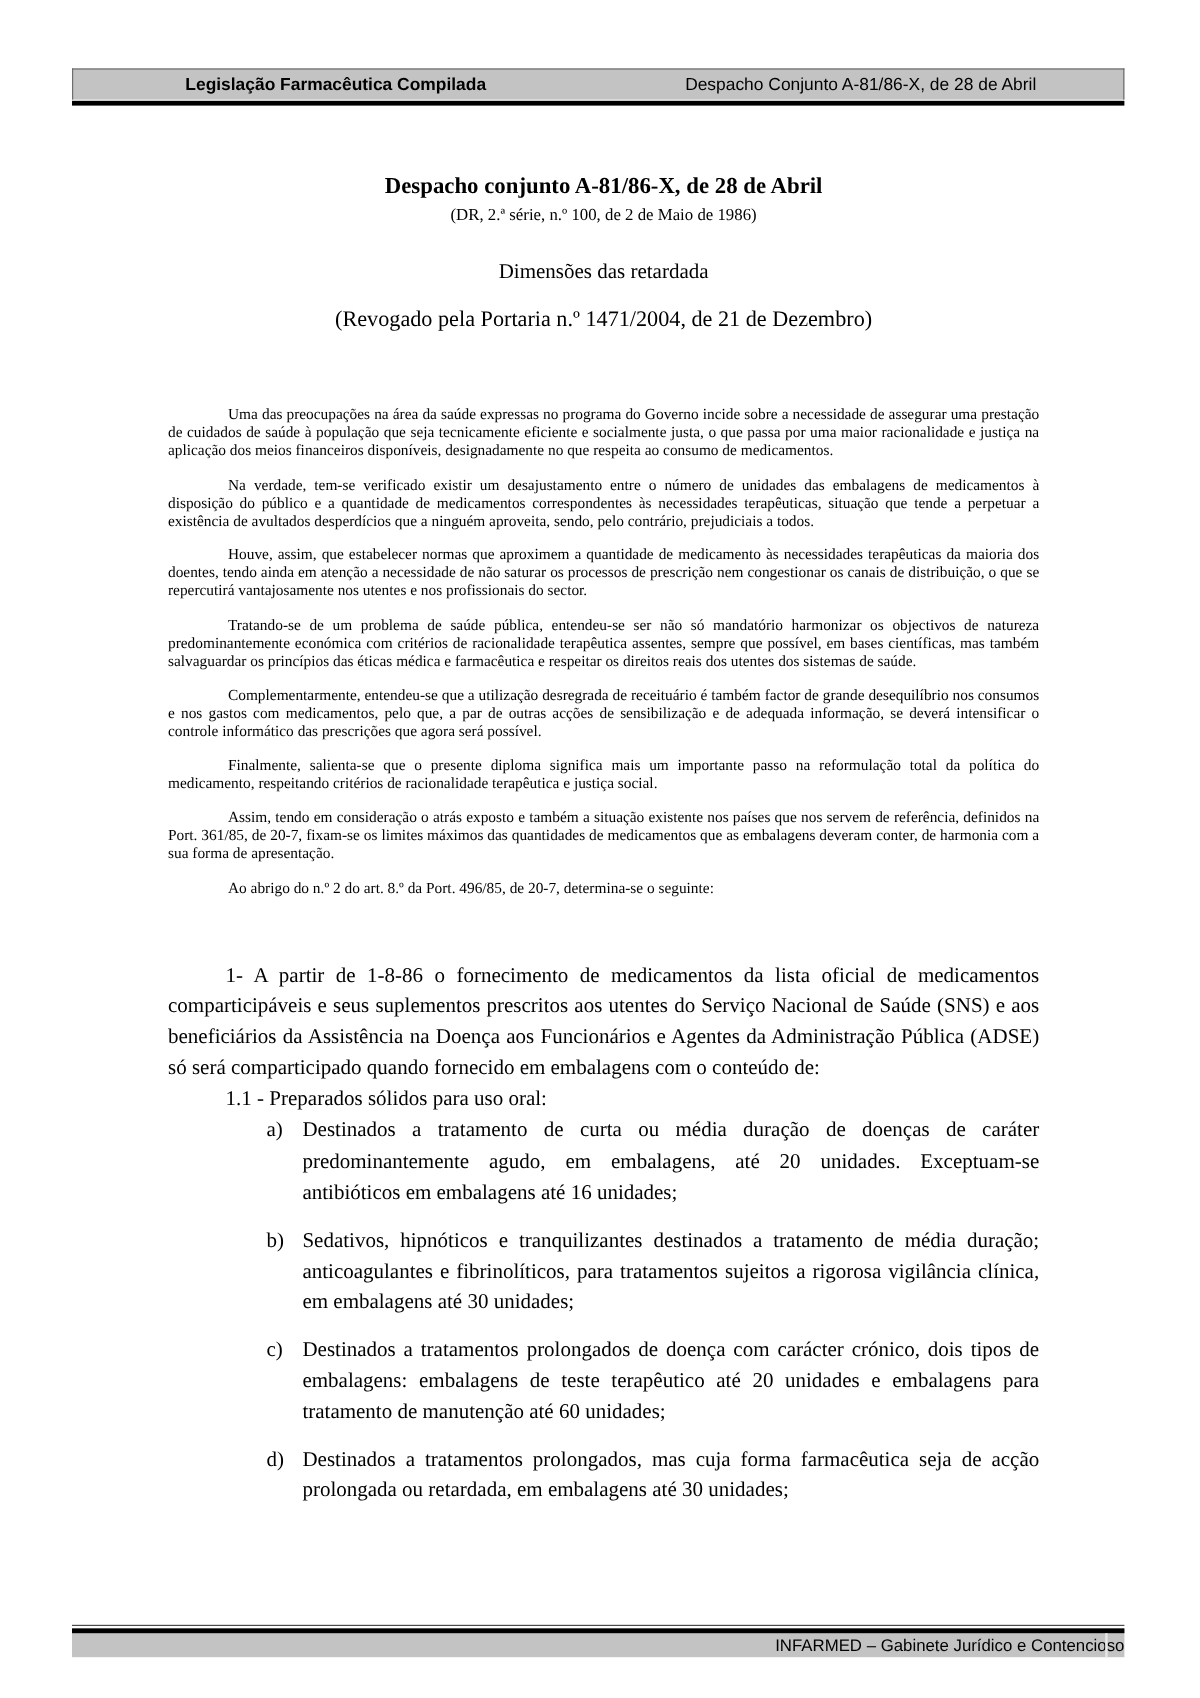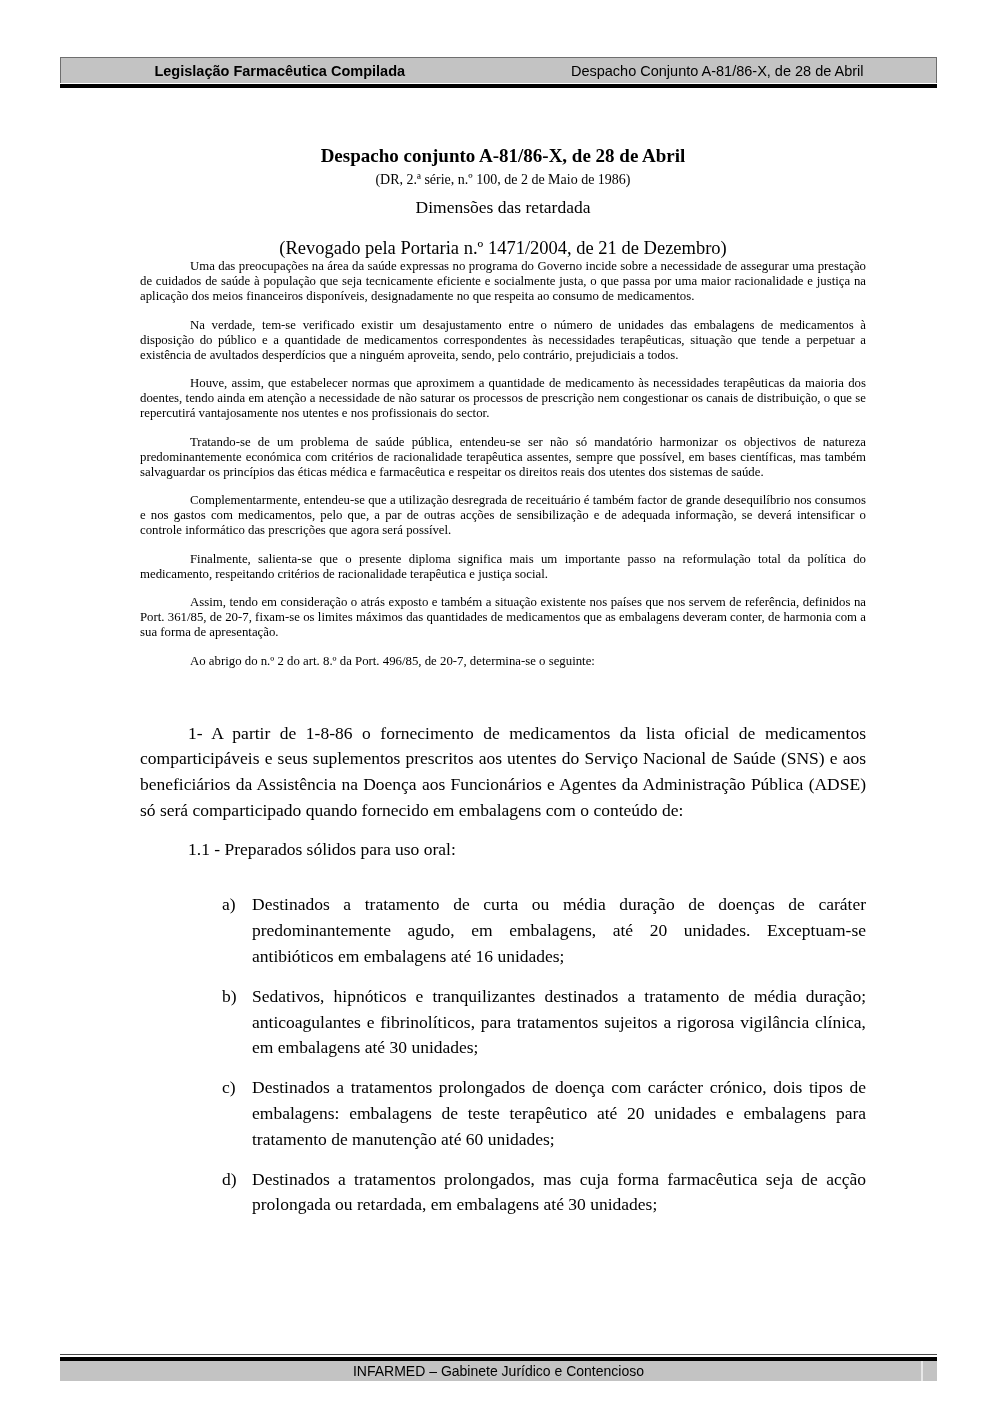--- a/index.html
+++ b/index.html
@@ -42,21 +42,21 @@
     width: 877px;
     border-top: 1px solid #4a4a4a;
     padding-top: 2px;
   }
   .footer-bar {
     border-top: 4px solid #000;
     background: #c3c3c3;
     height: 24px;
     display: flex;
     align-items: center;
-    justify-content: center;
+    justify-content: flex-end;
     font-family: "Liberation Sans", "DejaVu Sans", sans-serif;
     font-size: 14px;
     position: relative;
   }
   .footer-bar::after {
     content: "";
     position: absolute;
     right: 14px;
     top: 0;
     bottom: 0;
@@ -74,55 +74,54 @@
 
   .doc-title {
     text-align: center;
     font-size: 19px;
     font-weight: bold;
     margin-bottom: 5px;
   }
   .doc-subtitle {
     text-align: center;
     font-size: 14px;
-    margin-bottom: 9px;
+    margin-bottom: 28px;
   }
   .doc-heading2 {
     text-align: center;
     font-size: 17.5px;
     margin-bottom: 20px;
   }
   .doc-heading3 {
     text-align: center;
     font-size: 18.5px;
   }
 
-  .preamble { }
+  .preamble { margin-top: 60px; }
   .preamble p {
     font-size: 12.8px;
     line-height: 15px;
     text-align: justify;
     text-indent: 50px;
     margin-bottom: 13.5px;
   }
   .preamble p:last-child { margin-bottom: 0; }
 
   .main-body {
     margin-top: 52px;
     font-size: 17.5px;
     line-height: 25.8px;
   }
   .main-body .sec1 {
     text-align: justify;
     text-indent: 48px;
-    margin-bottom: 13px;
   }
   .main-body .sec1-1 {
     text-indent: 48px;
-    margin-bottom: 30px;
+    margin-bottom: 1px;
   }
   .list-item {
     display: flex;
     margin-left: 82px;
     margin-bottom: 14px;
   }
   .li-label { flex: 0 0 30px; }
   .li-text { flex: 1; text-align: justify; }
 </style>
 </head>

